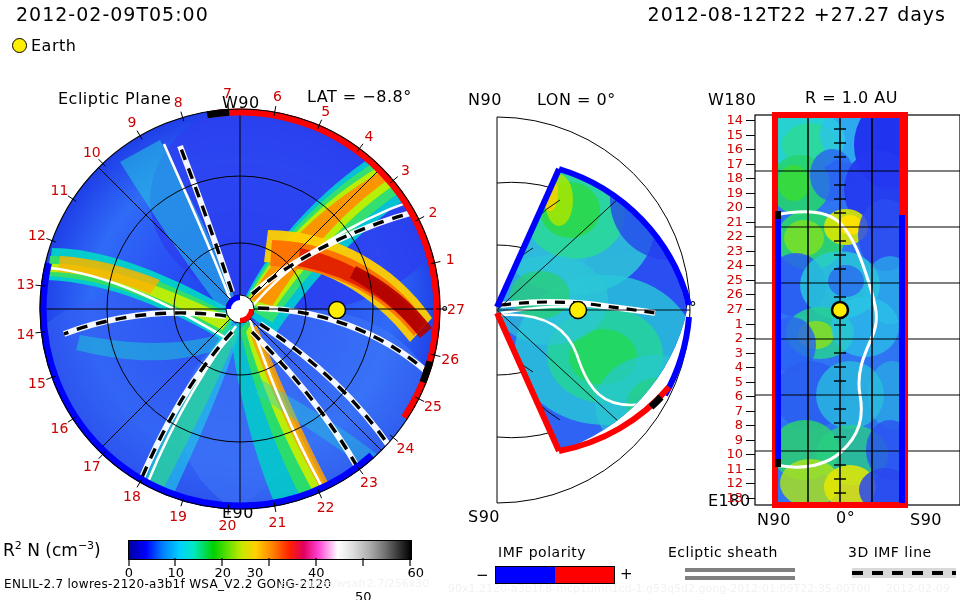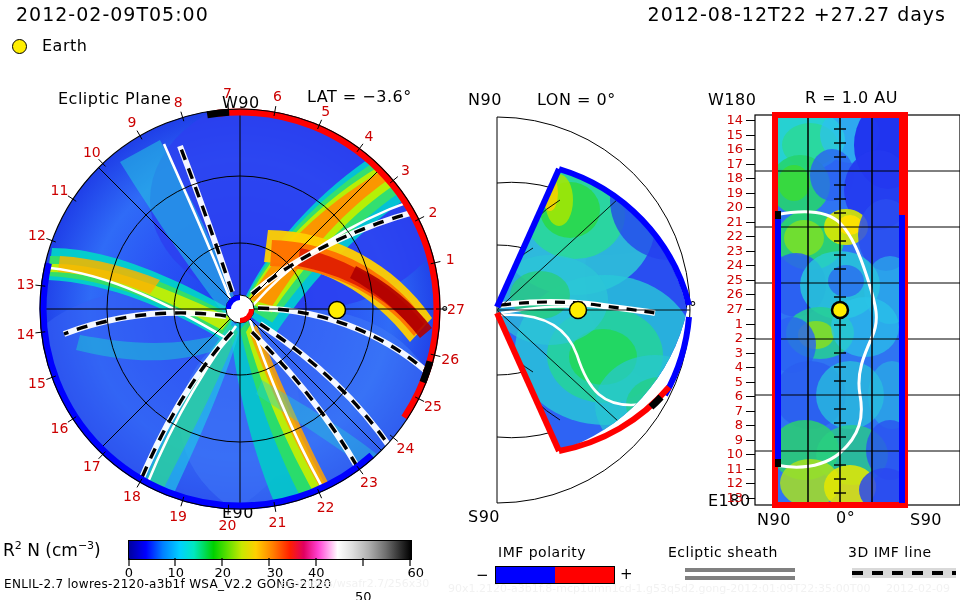--- a/index.html
+++ b/index.html
@@ -8,36 +8,36 @@
   .abs{position:absolute;}
   .txt{white-space:nowrap;line-height:1;}
   .red{color:#cc0000;}
   .hdr{font-size:19px;letter-spacing:1px;}
   .ttl{font-size:16px;letter-spacing:.5px;}
   .tick{font-size:13px;}
   .tiny{font-size:12px;}
   .ghost{color:#f2f2f2;font-size:11px;}
   svg{display:block;}
   .legtitle{font-size:14px;letter-spacing:.5px;}
-  #earthlegend{display:flex;align-items:flex-end;gap:15px;}
+  #earthlegend{display:flex;align-items:flex-start;gap:4px;}
   .earthdot{width:13px;height:13px;border-radius:50%;background:#ffee00;border:1.5px solid #000;}
 </style>
 </head>
 <body>
 
 <div class="abs txt hdr" style="left:16px;top:5px;">2012-02-09T05:00</div>
 <div class="abs txt hdr" style="right:14px;top:5px;">2012-08-12T22 +27.27 days</div>
 
 <div class="abs" id="earthlegend" style="left:12px;top:38px;">
   <span class="earthdot"></span>
   <span class="txt ttl">Earth</span>
 </div>
 
 <div class="abs txt ttl" style="left:58px;top:91px;">Ecliptic Plane</div>
-<div class="abs txt ttl" style="left:307px;top:89px;">LAT = −3.6°</div>
+<div class="abs txt ttl" style="left:307px;top:89px;">LAT = −8.8°</div>
 <div class="abs txt ttl" style="left:222px;top:95px;">W90</div>
 <div class="abs txt ttl" style="left:222px;top:505px;text-align:center;">E90</div>
 <div class="abs txt ttl" style="left:430px;top:305px;">0°</div>
 
 <svg class="abs" style="left:0px;top:80px;" width="460" height="450">
   <defs>
     <clipPath id="discClip">
         <circle cx="240" cy="229" r="200"></circle>
       </clipPath>
     <radialGradient id="eclBase" cx="50%" cy="50%" r="50%">
@@ -470,21 +470,21 @@
     <line x1="141" y1="0" x2="141" y2="8"></line>
     <line x1="188" y1="0" x2="188" y2="8"></line>
     <line x1="235" y1="0" x2="235" y2="8"></line>
     <line x1="282" y1="0" x2="282" y2="8"></line>
   </g>
 </svg>
 <div class="abs" id="cb-ticklabels" style="left:0;top:0;width:960px;height:600px;pointer-events:none;">
     <div class="abs txt tick" style="left: 115px; top: 566px; width: 28px; text-align: center;">0</div>
     <div class="abs txt tick" style="left: 161.833px; top: 566px; width: 28px; text-align: center;">10</div>
     <div class="abs txt tick" style="left: 208.667px; top: 566px; width: 28px; text-align: center;">20</div>
-    <div class="abs txt tick" style="left: 261px; top: 566px; width: 28px; text-align: center;">30</div>
+    <div class="abs txt tick" style="left: 241px; top: 566px; width: 28px; text-align: center;">30</div>
     <div class="abs txt tick" style="left: 302.333px; top: 566px; width: 28px; text-align: center;">40</div>
     <div class="abs txt tick" style="left: 349.167px; top: 590px; width: 28px; text-align: center;">50</div>
     <div class="abs txt tick" style="left: 396px; top: 566px; width: 28px; text-align: right;">60</div>
   </div>
 
 <div class="abs txt legtitle" style="left:498px;top:545px;">IMF polarity</div>
 <div class="abs txt" style="left:476px;top:568px;font-size:15px;">−</div>
 <div class="abs" style="left:495px;top:566px;width:118px;height:16px;border:1px solid #000;display:flex;">
   <div style="flex:1;background:#0000ff;"></div>
   <div style="flex:1;background:#ff0000;"></div>

